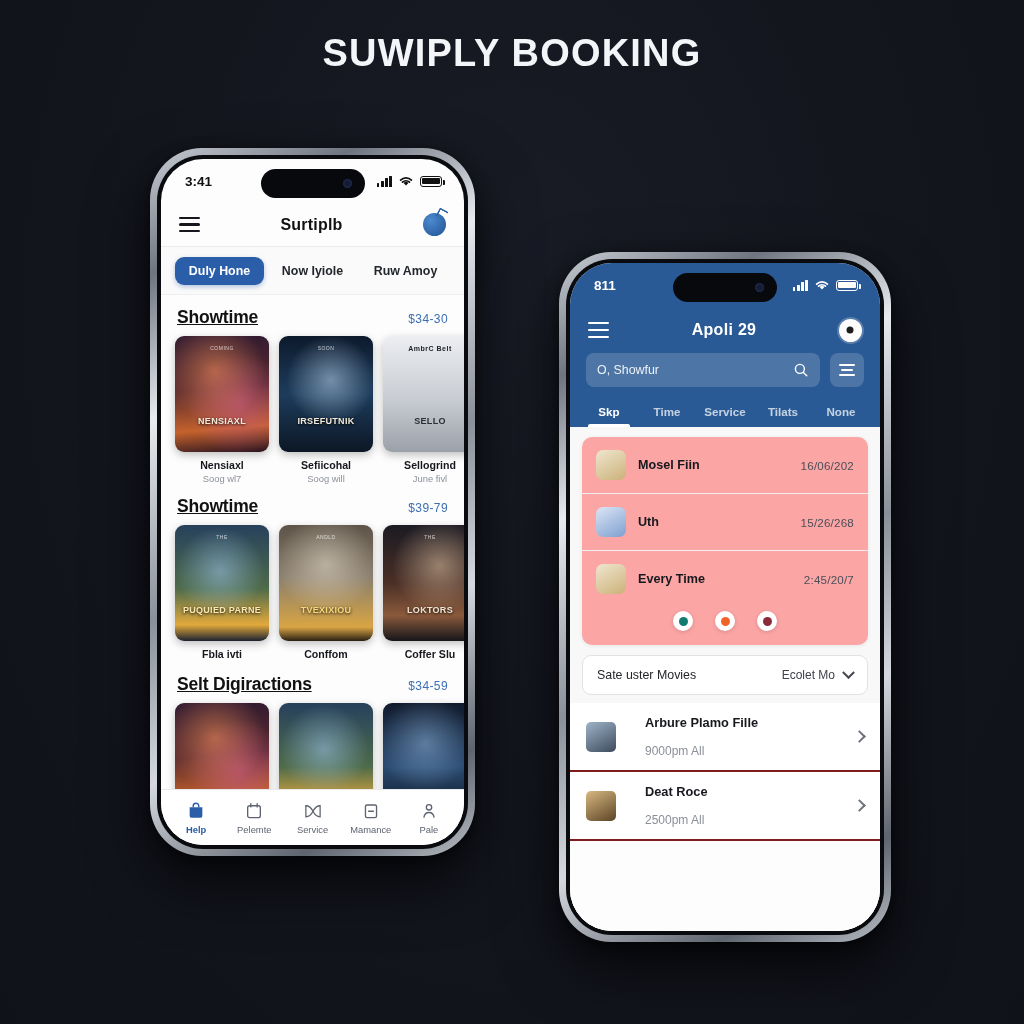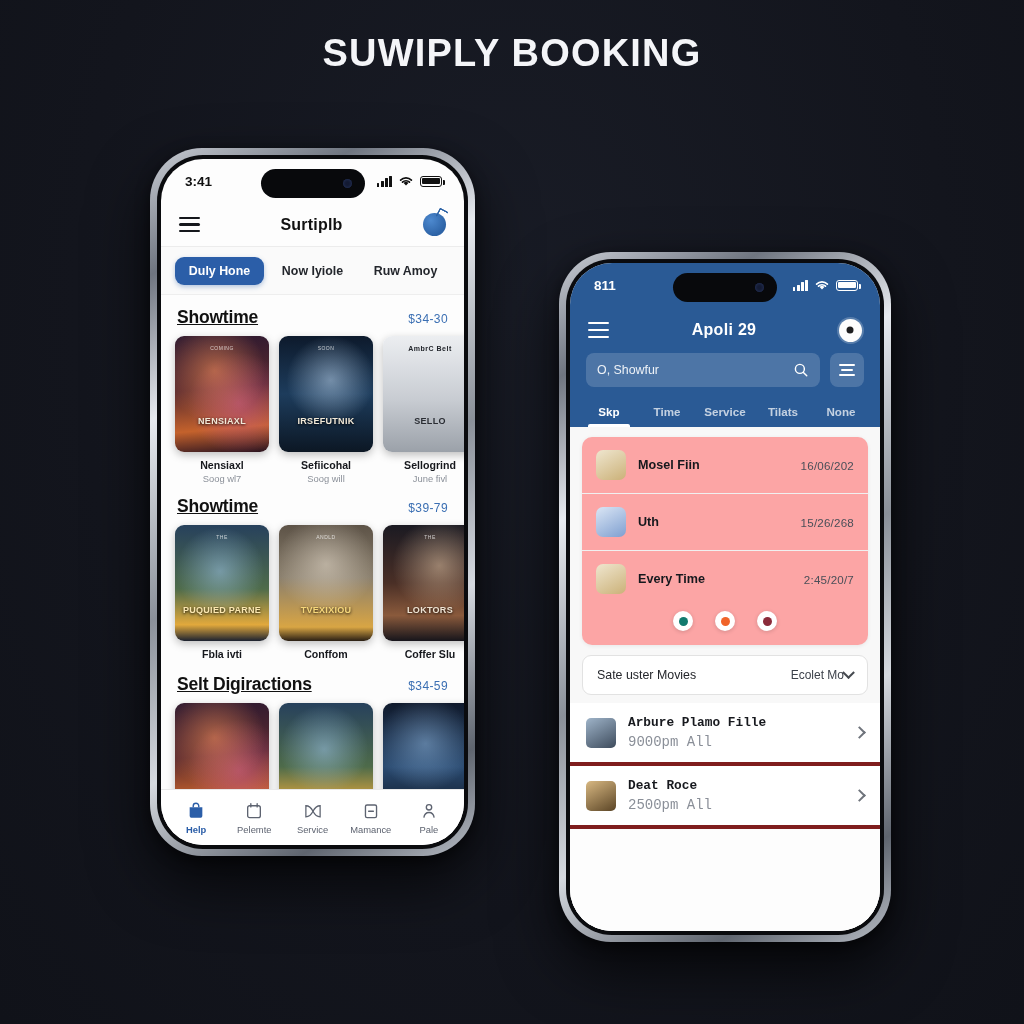--- a/index.html
+++ b/index.html
@@ -154,32 +154,32 @@
   .mname { flex: 1; font-size: 12.6px; font-weight: 700; color: #16181d; }
   .mdate { font-size: 11.6px; color: #4a4f58; letter-spacing: .2px; }
   .dots { display: flex; justify-content: center; gap: 22px; padding: 4px 0 14px; }
   .dot { width: 20px; height: 20px; border-radius: 50%; background: #fff;
     box-shadow: 0 1px 4px rgba(0,0,0,.16); display: flex; align-items: center; justify-content: center; }
   .dot i { width: 9px; height: 9px; border-radius: 50%; display: block; }
 
   .selector { margin: 10px 12px 0; height: 40px; border: 1px solid #e2e2e2; border-radius: 9px;
     background: #fff; display: flex; align-items: center; justify-content: space-between;
     padding: 0 14px; font-size: 12.4px; color: #24262b; }
-  .sel-right { display: flex; align-items: center; color: #3d424b; font-size: 12px; }
+  .sel-right { display: flex; align-items: center; gap: 9px; color: #3d424b; font-size: 12px; }
   .chev-d { width: 9px; height: 9px; border-right: 2px solid #45494f; border-bottom: 2px solid #45494f;
     transform: rotate(45deg) translate(-2px,-2px); }
 
-  .lrow { display: flex; align-items: center; gap: 12px; padding: 12px 16px;
-    border-bottom: 4px solid #7f1d1d; background: #fff; font-family: Liberation Mono, monospace; }
+  .lrow { display: flex; align-items: center; gap: 29px; padding: 12px 16px;
+    border-bottom: 2px solid #7f1d1d; background: #fff; }
   .lthumb { width: 30px; height: 30px; border-radius: 5px; flex: 0 0 30px;
     background: linear-gradient(150deg,#9fb4c9,#3d4b5c); }
   .lthumb.warm { background: linear-gradient(150deg,#d8b882,#5b4526); }
   .ltext { flex: 1; }
   .ltitle { font-size: 12.8px; font-weight: 700; color: #17191e; }
-  .lsub { font-size: 14px; color: #8a8f98; margin-top: 4px; }
+  .lsub { font-size: 12px; color: #8a8f98; margin-top: 14px; }
   .chev-r { width: 9px; height: 9px; border-right: 2px solid #6e737b; border-top: 2px solid #6e737b;
     transform: rotate(45deg); }
 
   .cta-wrap { padding: 0 14px 10px; background: #fff; }
   .cta { height: 42px; border-radius: 9px; background: #eda036; color: #241403;
     display: flex; align-items: center; justify-content: center;
     font-size: 13.4px; font-weight: 700; box-shadow: 0 2px 6px rgba(0,0,0,.12); }
   .spacer { flex: 1; background: #fdfdfd; }
 </style>
 </head>

